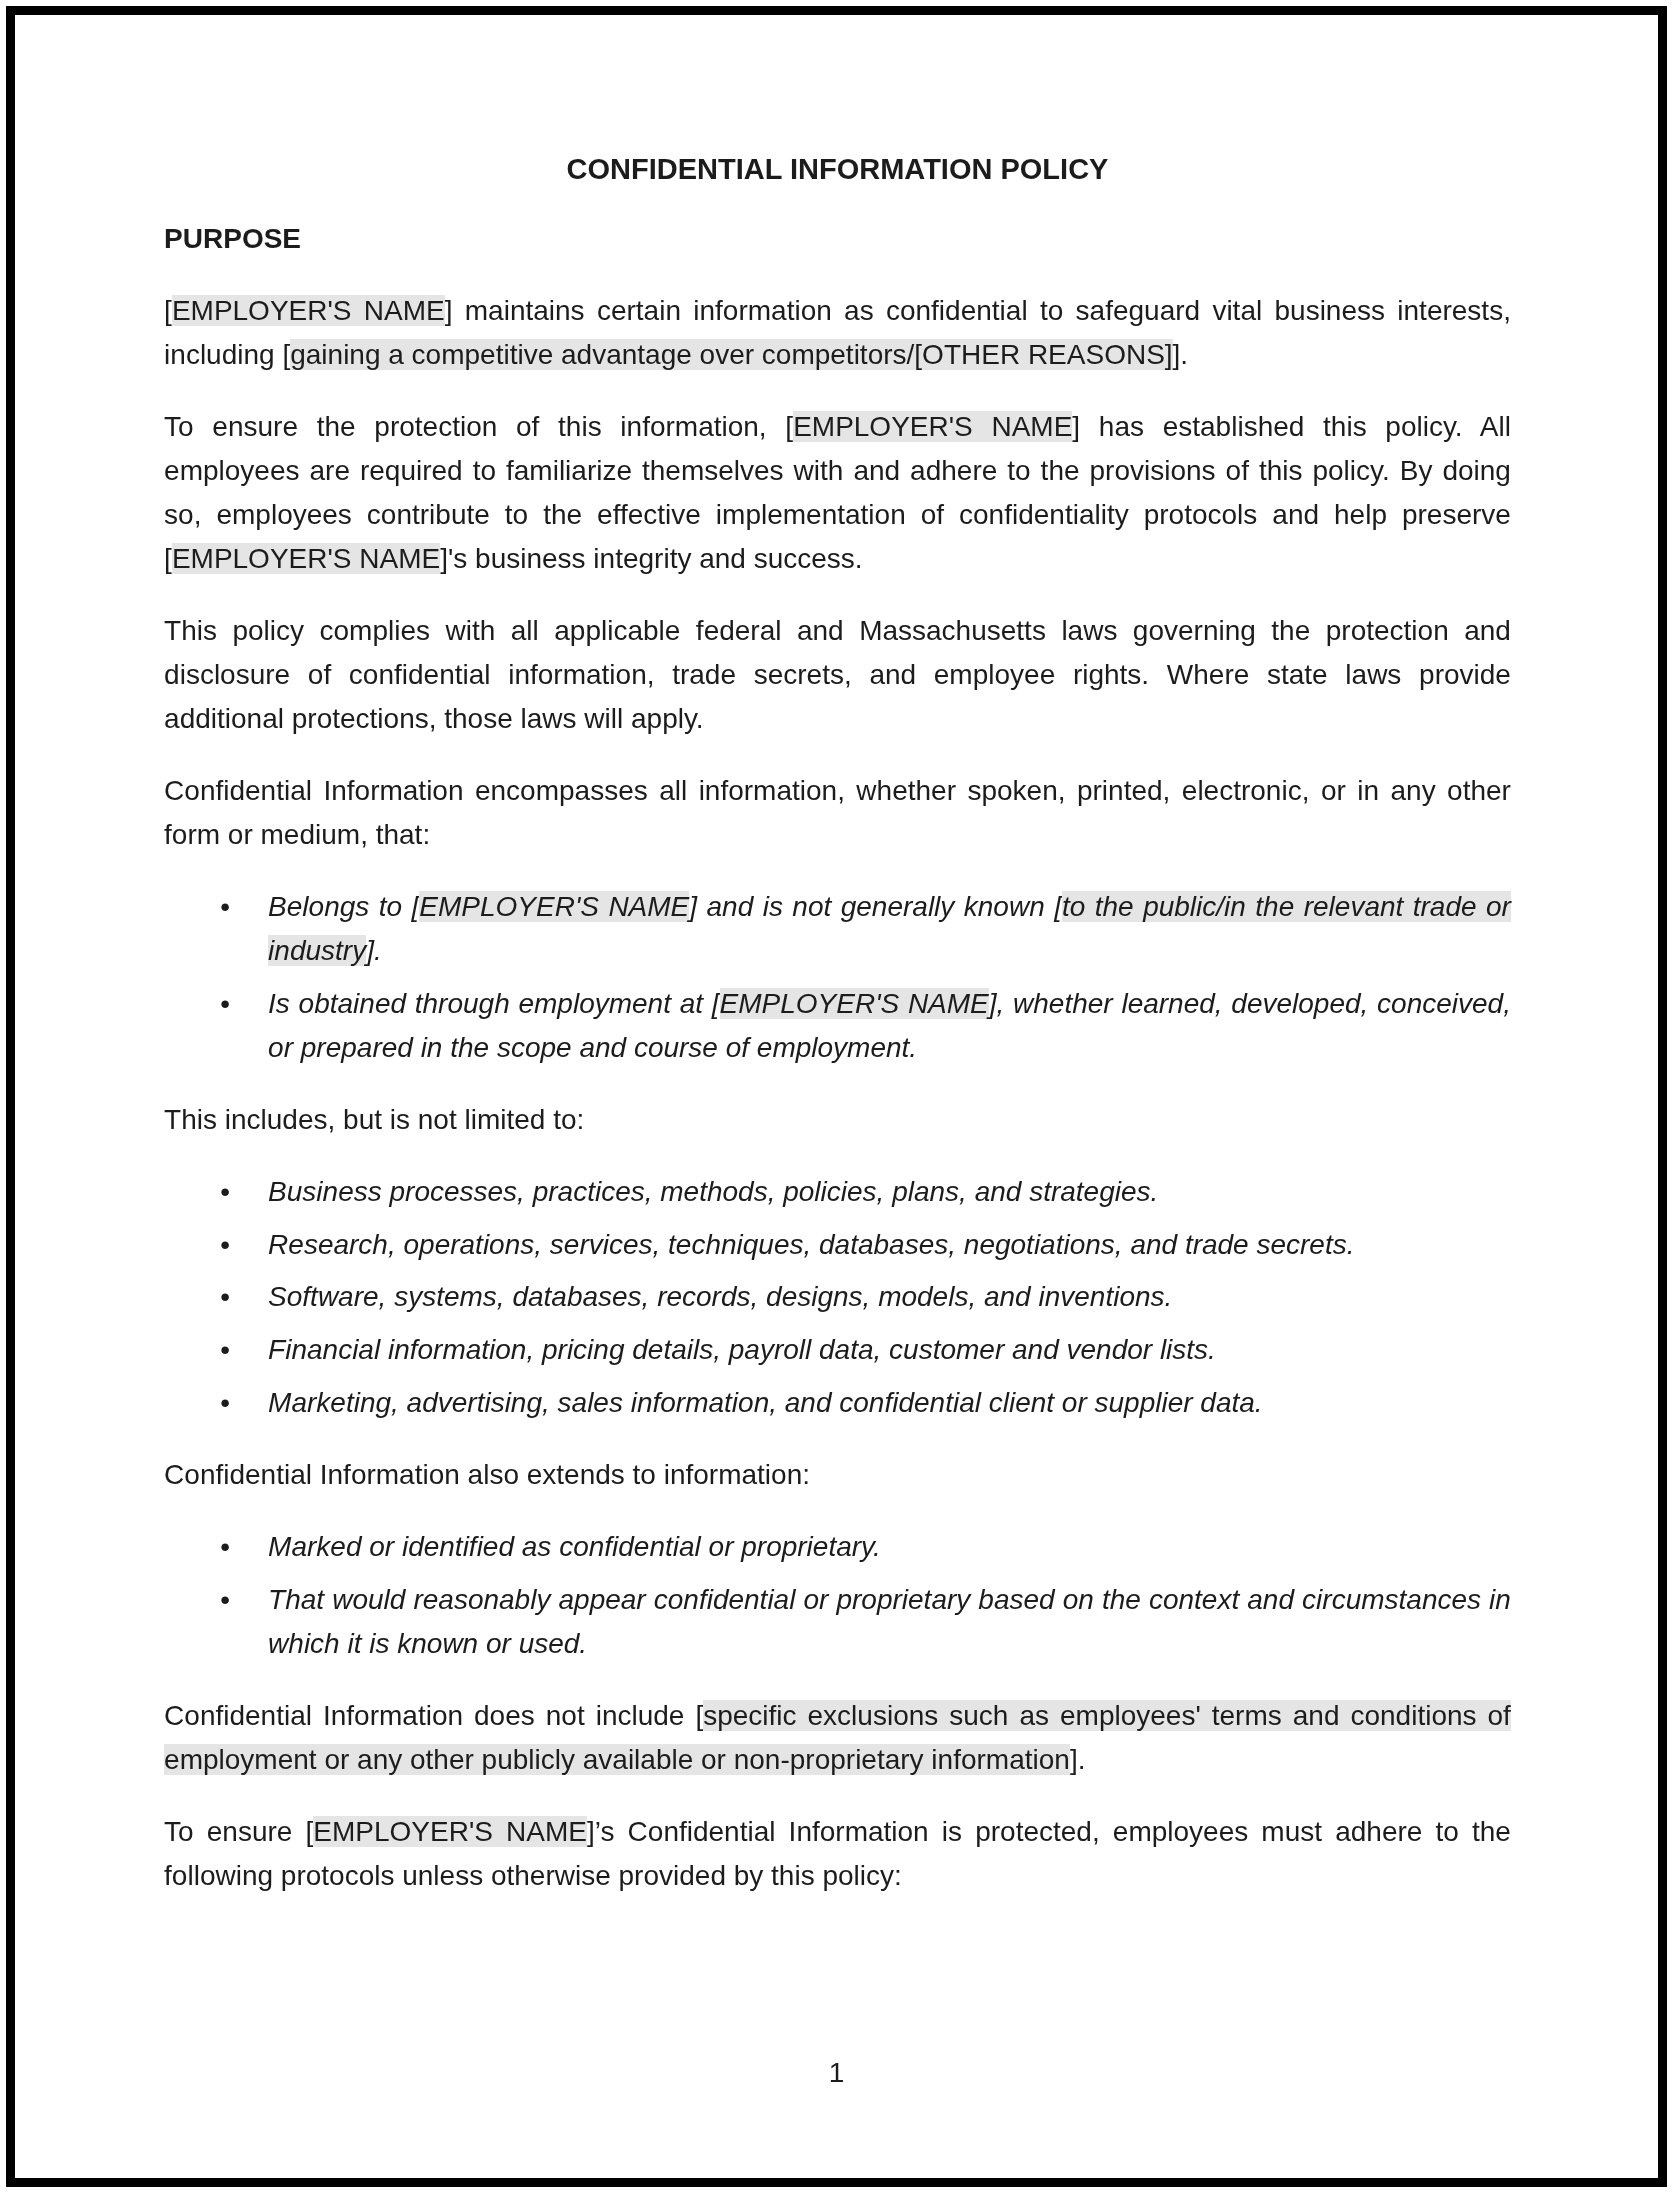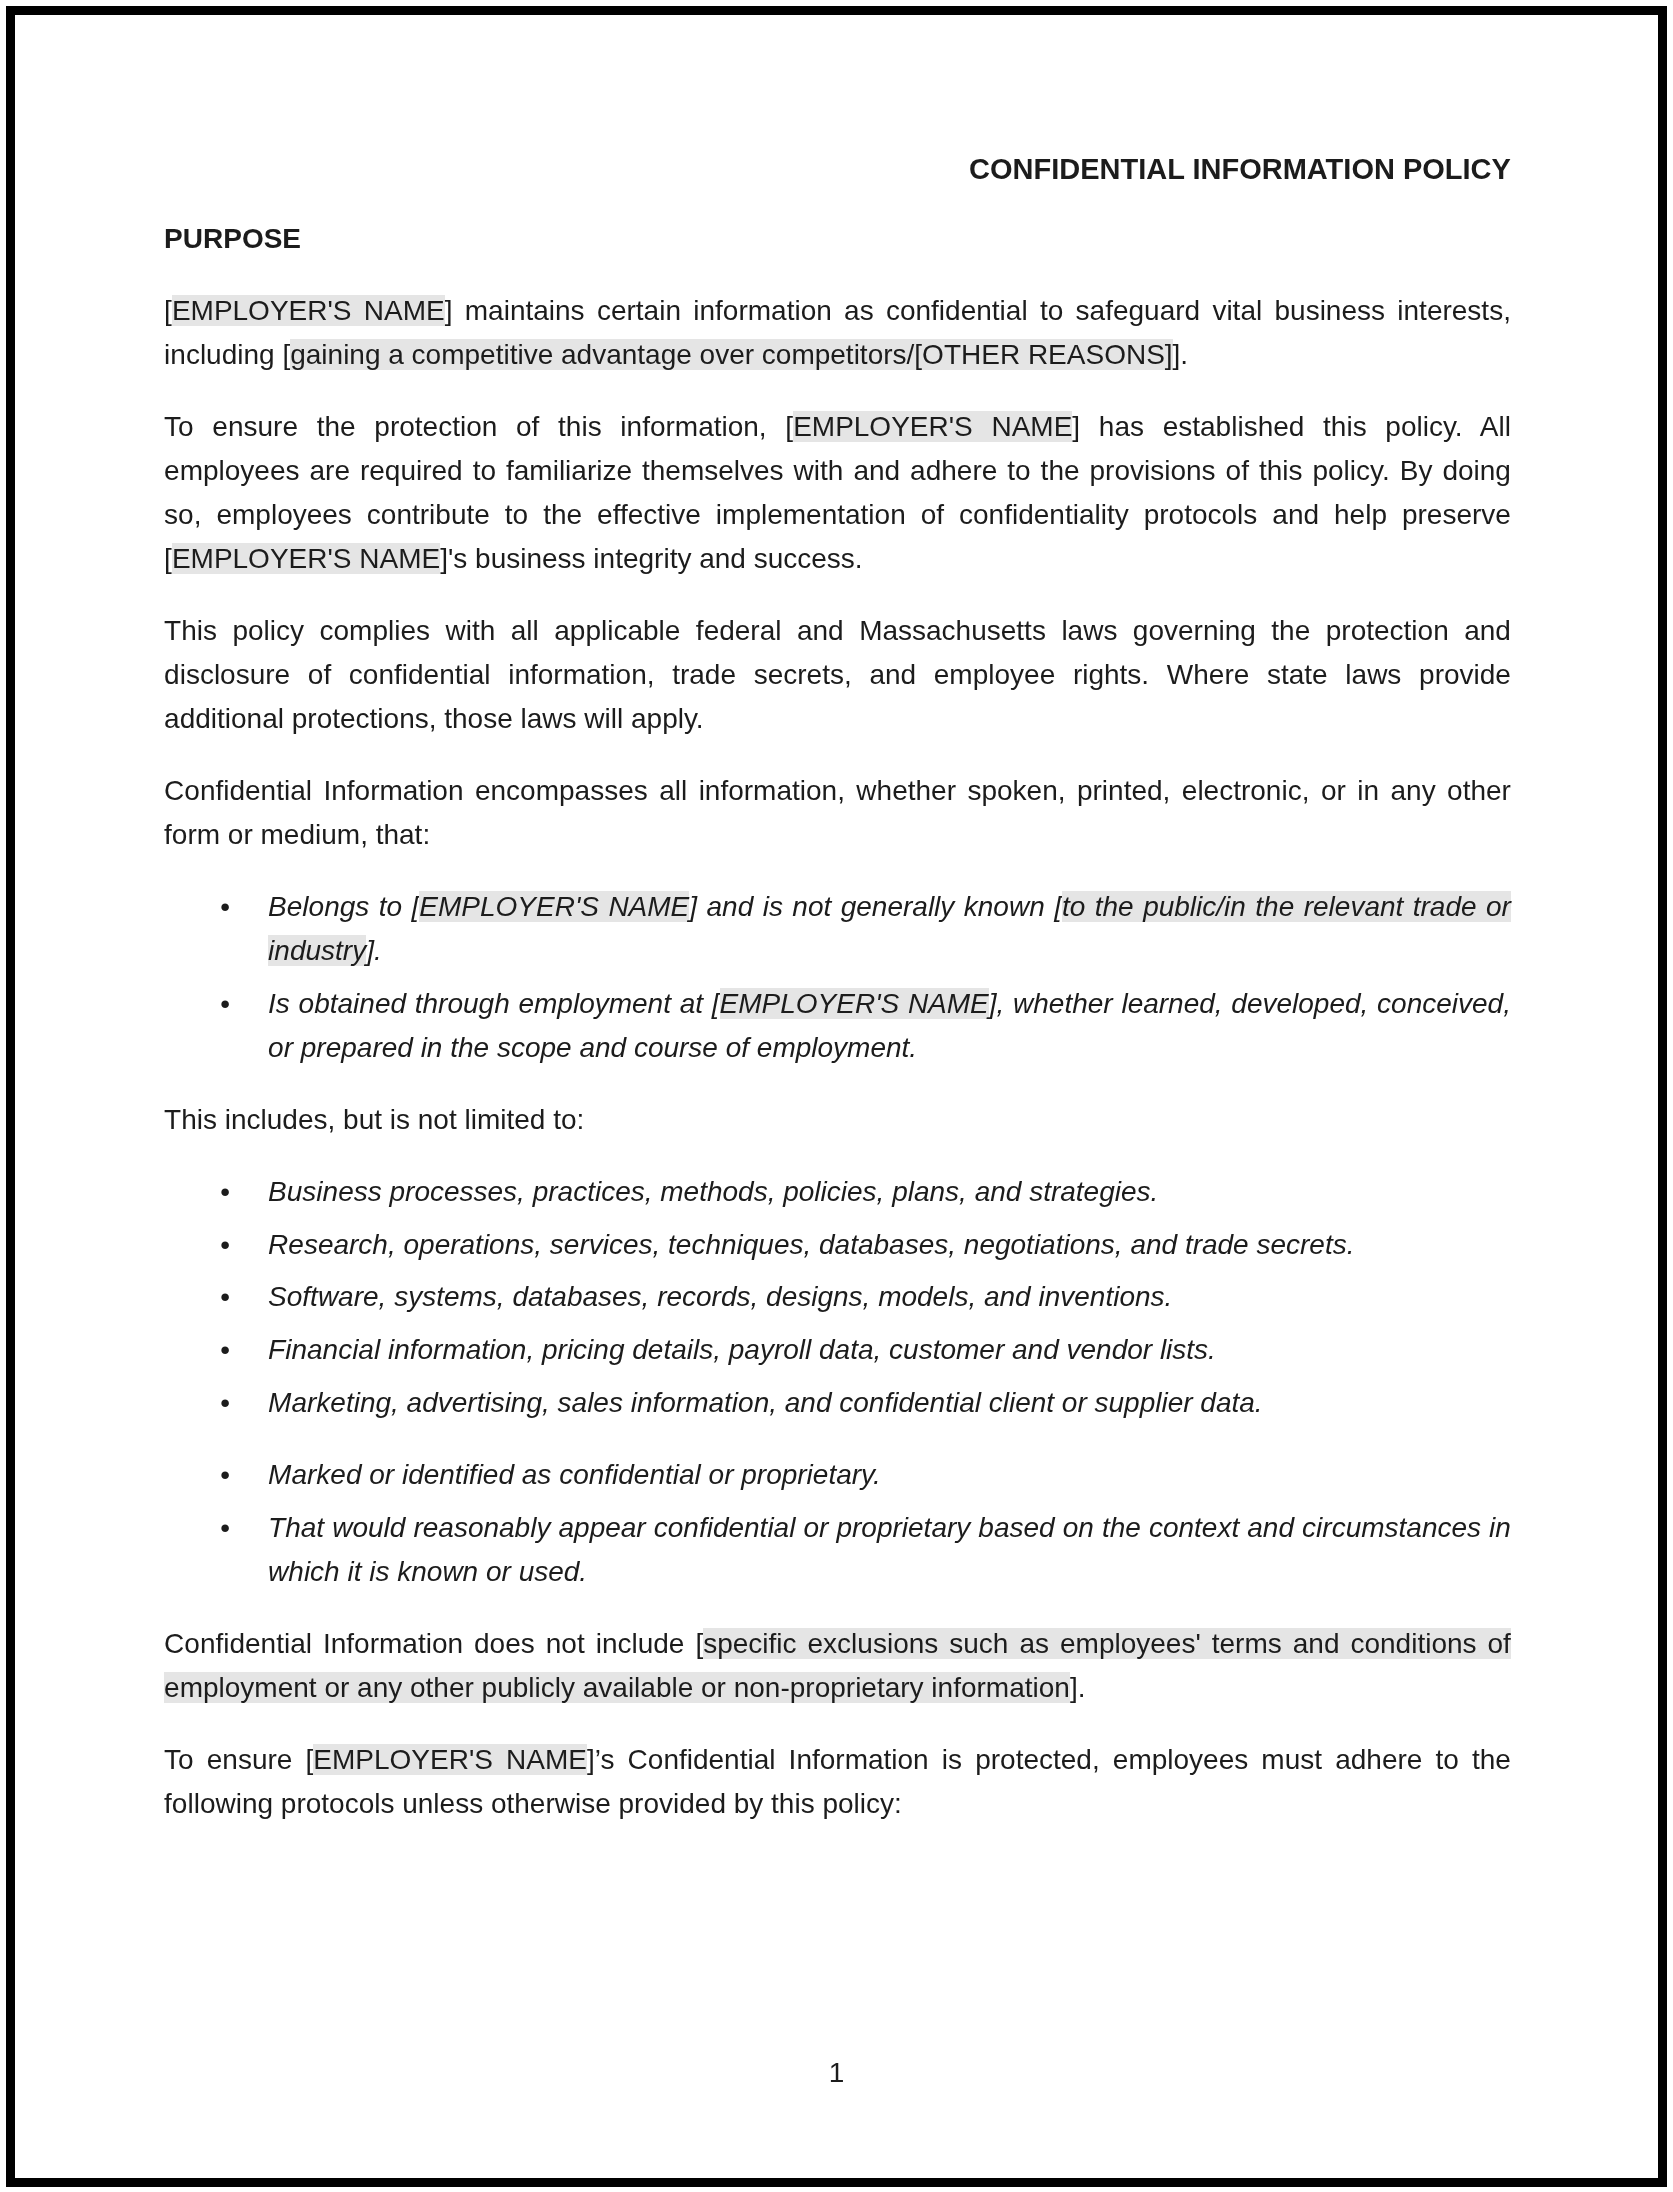--- a/index.html
+++ b/index.html
@@ -24,21 +24,21 @@
     box-sizing: border-box;
     position: relative;
     overflow: hidden;
   }
   .content {
     padding: 132px 147px 0 149px;
     font-size: 28px;
     line-height: 44px;
   }
   .title {
-    text-align: right;
+    text-align: center;
     font-weight: bold;
     font-size: 29px;
     margin: 0 0 26px 0;
   }
   .heading {
     font-weight: bold;
     margin: 0 0 28px 0;
   }
   .para {
     margin: 0 0 28px 0;
@@ -93,20 +93,21 @@
             <li><span>Is obtained through employment at [</span><span class="hl">EMPLOYER'S NAME</span><span>], whether learned, developed, conceived, or prepared in the scope and course of employment.</span></li>
           </ul>
           <p class="para"><span>This includes, but is not limited to:</span></p>
           <ul class="bullets">
             <li><span>Business processes, practices, methods, policies, plans, and strategies.</span></li>
             <li><span>Research, operations, services, techniques, databases, negotiations, and trade secrets.</span></li>
             <li><span>Software, systems, databases, records, designs, models, and inventions.</span></li>
             <li><span>Financial information, pricing details, payroll data, customer and vendor lists.</span></li>
             <li><span>Marketing, advertising, sales information, and confidential client or supplier data.</span></li>
           </ul>
+          <p class="para"><span>Confidential Information also extends to information:</span></p>
           <ul class="bullets">
             <li><span>Marked or identified as confidential or proprietary.</span></li>
             <li><span>That would reasonably appear confidential or proprietary based on the context and circumstances in which it is known or used.</span></li>
           </ul>
           <p class="para"><span>Confidential Information does not include [</span><span class="hl">specific exclusions such as employees' terms and conditions of employment or any other publicly available or non-proprietary information</span><span>].</span></p>
           <p class="para"><span>To ensure [</span><span class="hl">EMPLOYER'S NAME</span><span>]’s Confidential Information is protected, employees must adhere to the following protocols unless otherwise provided by this policy:</span></p>
         </div>
     </div>
     <div class="page-number">1</div>
   </div>

